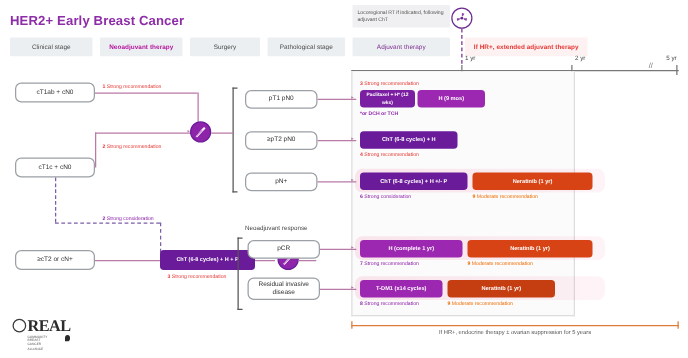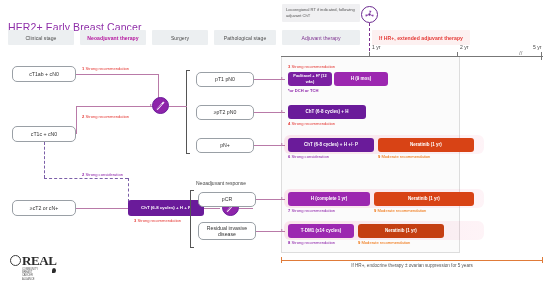--- a/index.html
+++ b/index.html
@@ -9,22 +9,22 @@
     background:#ffffff;
     font-family:"Liberation Sans", sans-serif;
     position:relative;
     overflow:hidden;
     color:#333;
   }
   #root { position:absolute; inset:0; }
 
   
   .title {
-    position:absolute; left:8px; top:21px;
-    font-size:10.5px; font-weight:normal; color:#8e2da8;
+    position:absolute; left:8px; top:11px;
+    font-size:10.5px; font-weight:bold; color:#8e2da8;
     letter-spacing:.1px;
   }
 
   
   .tab {
     position:absolute; top:30px; height:15px;
     background:#eceff1; border-radius:1px;
     display:flex; align-items:center; justify-content:center;
     font-size:5.1px; color:#4a4a4a; letter-spacing:.05px;
   }

